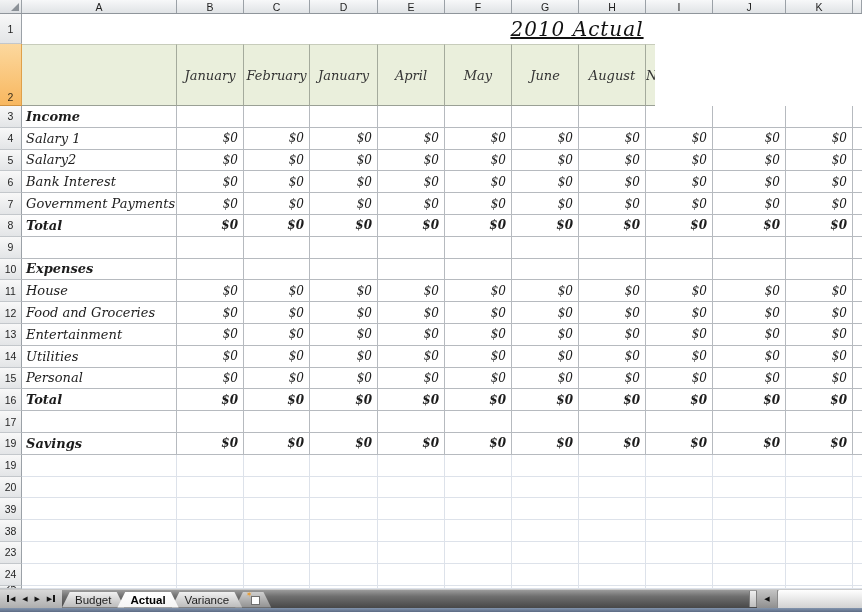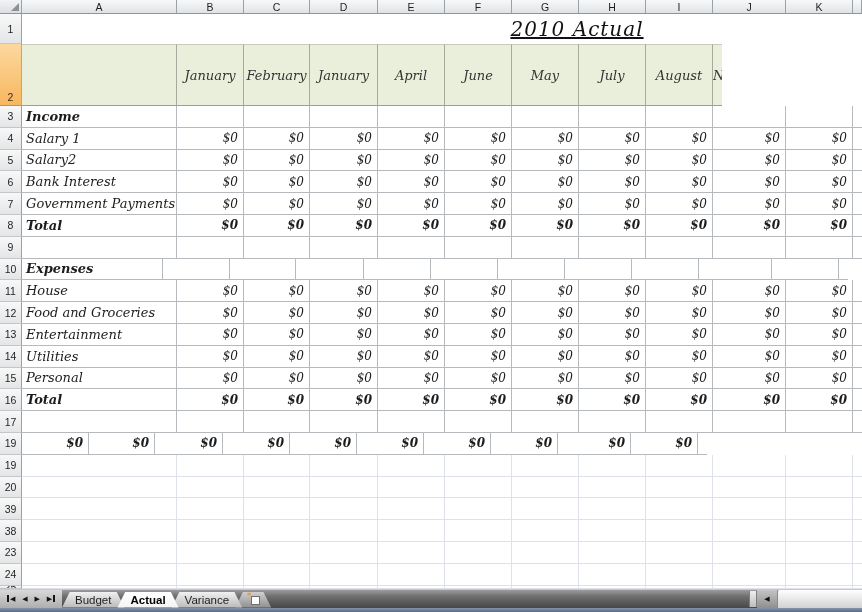--- a/index.html
+++ b/index.html
@@ -87,23 +87,22 @@
   </div>
 
   <div class="row row2" id="month-row">
     <div class="rh sel">2</div>
 
   <div class="mcell a2" style="width: 155px;"></div>
       <div class="mcell" style="width: 67px;">January</div>
       <div class="mcell" style="width: 66px;">February</div>
       <div class="mcell" style="width: 68px;">January</div>
       <div class="mcell" style="width: 67px;">April</div>
+      <div class="mcell" style="width: 67px;">May</div>
       <div class="mcell" style="width: 67px;">June</div>
-      <div class="mcell" style="width: 67px;">May</div>
-      <div class="mcell" style="width: 67px;">July</div>
       <div class="mcell" style="width: 67px;">August</div>
       <div class="mcell partial" style="width: 9px;">November</div>
     </div>
 
   <div id="grid-rows" style="display:contents"><div class="row r">
         <div class="rh" style="width: 22px;">3</div>
         <div class="cell a b" style="width: 155px;">Income</div>
         <div class="cell v b" style="width: 67px;"></div>
         <div class="cell v b" style="width: 66px;"></div>
         <div class="cell v b" style="width: 68px;"></div>
@@ -194,21 +193,21 @@
         <div class="cell v" style="width: 67px;"></div>
         <div class="cell v" style="width: 67px;"></div>
         <div class="cell v" style="width: 67px;"></div>
         <div class="cell v" style="width: 67px;"></div>
         <div class="cell v" style="width: 67px;"></div>
         <div class="cell v" style="width: 73px;"></div>
         <div class="cell v" style="width: 67px;"></div>
         <div class="cell p" style="width: 9px;"></div>
       </div><div class="row r">
         <div class="rh" style="width: 22px;">10</div>
-        <div class="cell a b" style="width: 141px;">Expenses</div>
+        <div class="cell a b" style="width: 155px;">Expenses</div>
         <div class="cell v b" style="width: 67px;"></div>
         <div class="cell v b" style="width: 66px;"></div>
         <div class="cell v b" style="width: 68px;"></div>
         <div class="cell v b" style="width: 67px;"></div>
         <div class="cell v b" style="width: 67px;"></div>
         <div class="cell v b" style="width: 67px;"></div>
         <div class="cell v b" style="width: 67px;"></div>
         <div class="cell v b" style="width: 67px;"></div>
         <div class="cell v b" style="width: 73px;"></div>
         <div class="cell v b" style="width: 67px;"></div>
@@ -306,20 +305,21 @@
         <div class="cell v" style="width: 67px;"></div>
         <div class="cell v" style="width: 67px;"></div>
         <div class="cell v" style="width: 67px;"></div>
         <div class="cell v" style="width: 67px;"></div>
         <div class="cell v" style="width: 67px;"></div>
         <div class="cell v" style="width: 73px;"></div>
         <div class="cell v" style="width: 67px;"></div>
         <div class="cell p" style="width: 9px;"></div>
       </div><div class="row r">
         <div class="rh" style="width: 22px;">19</div>
+        <div class="cell a b" style="width: 155px;">Savings</div>
         <div class="cell v b" style="width: 67px;">$0</div>
         <div class="cell v b" style="width: 66px;">$0</div>
         <div class="cell v b" style="width: 68px;">$0</div>
         <div class="cell v b" style="width: 67px;">$0</div>
         <div class="cell v b" style="width: 67px;">$0</div>
         <div class="cell v b" style="width: 67px;">$0</div>
         <div class="cell v b" style="width: 67px;">$0</div>
         <div class="cell v b" style="width: 67px;">$0</div>
         <div class="cell v b" style="width: 73px;">$0</div>
         <div class="cell v b" style="width: 67px;">$0</div>

